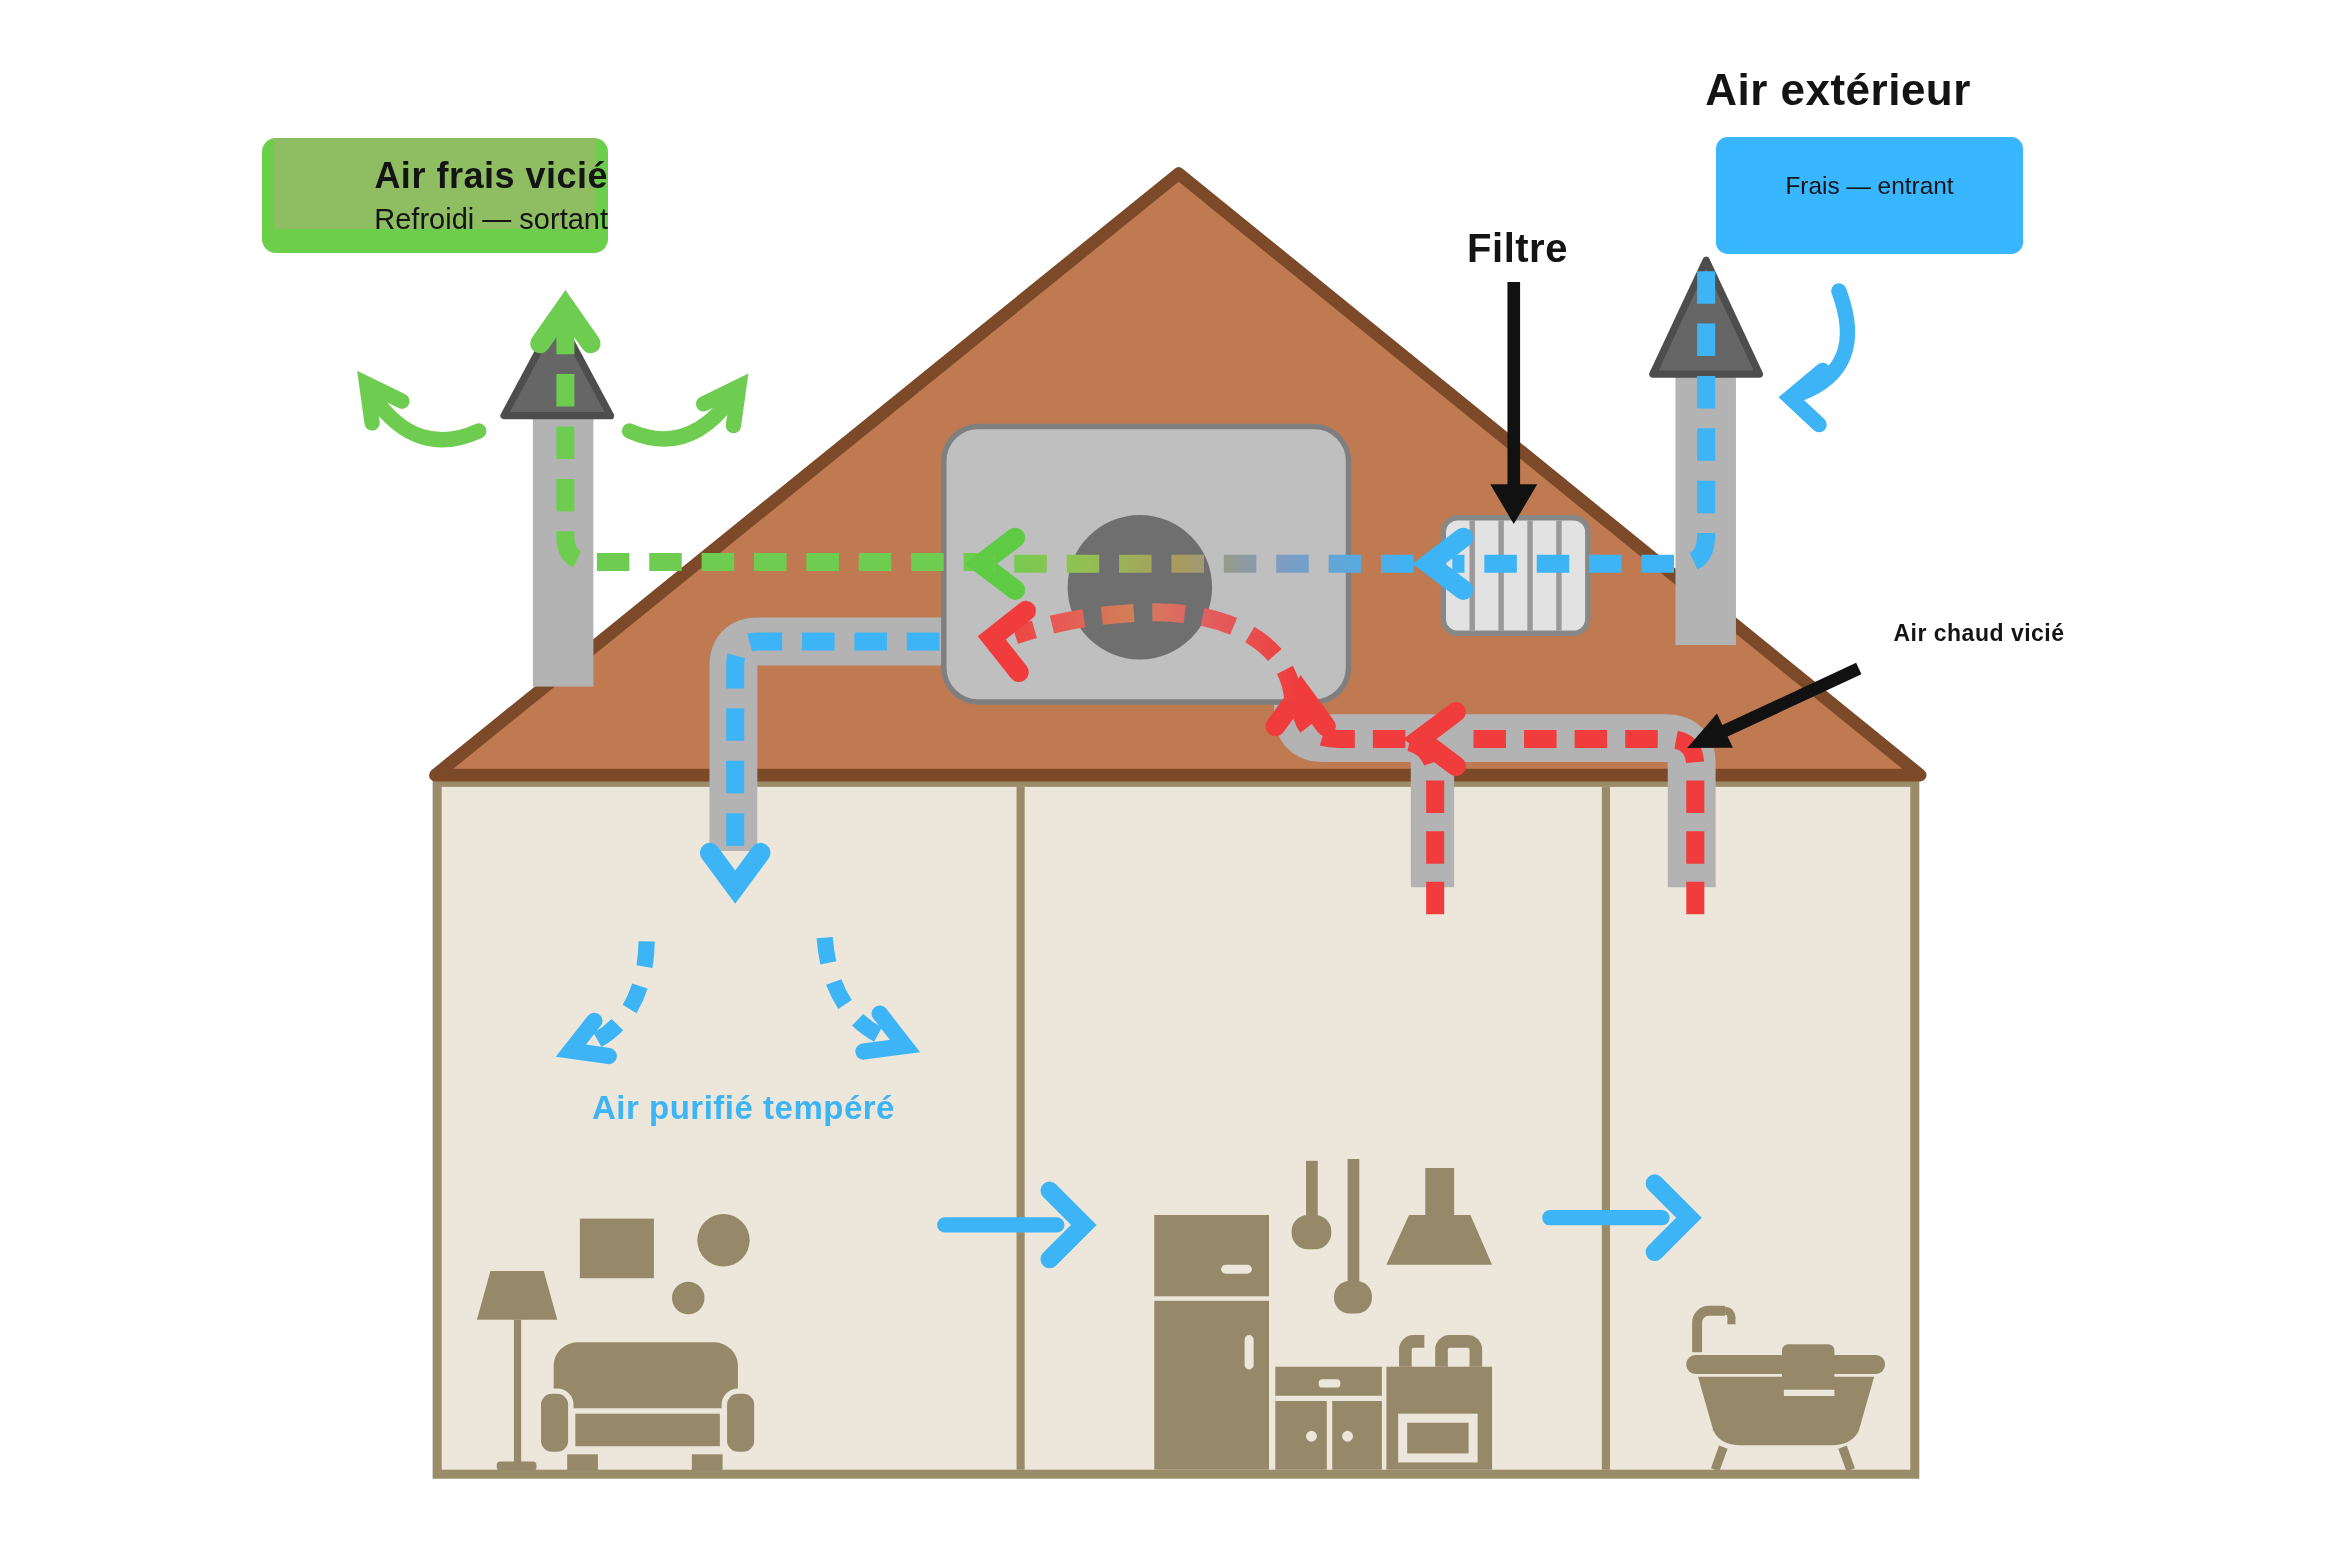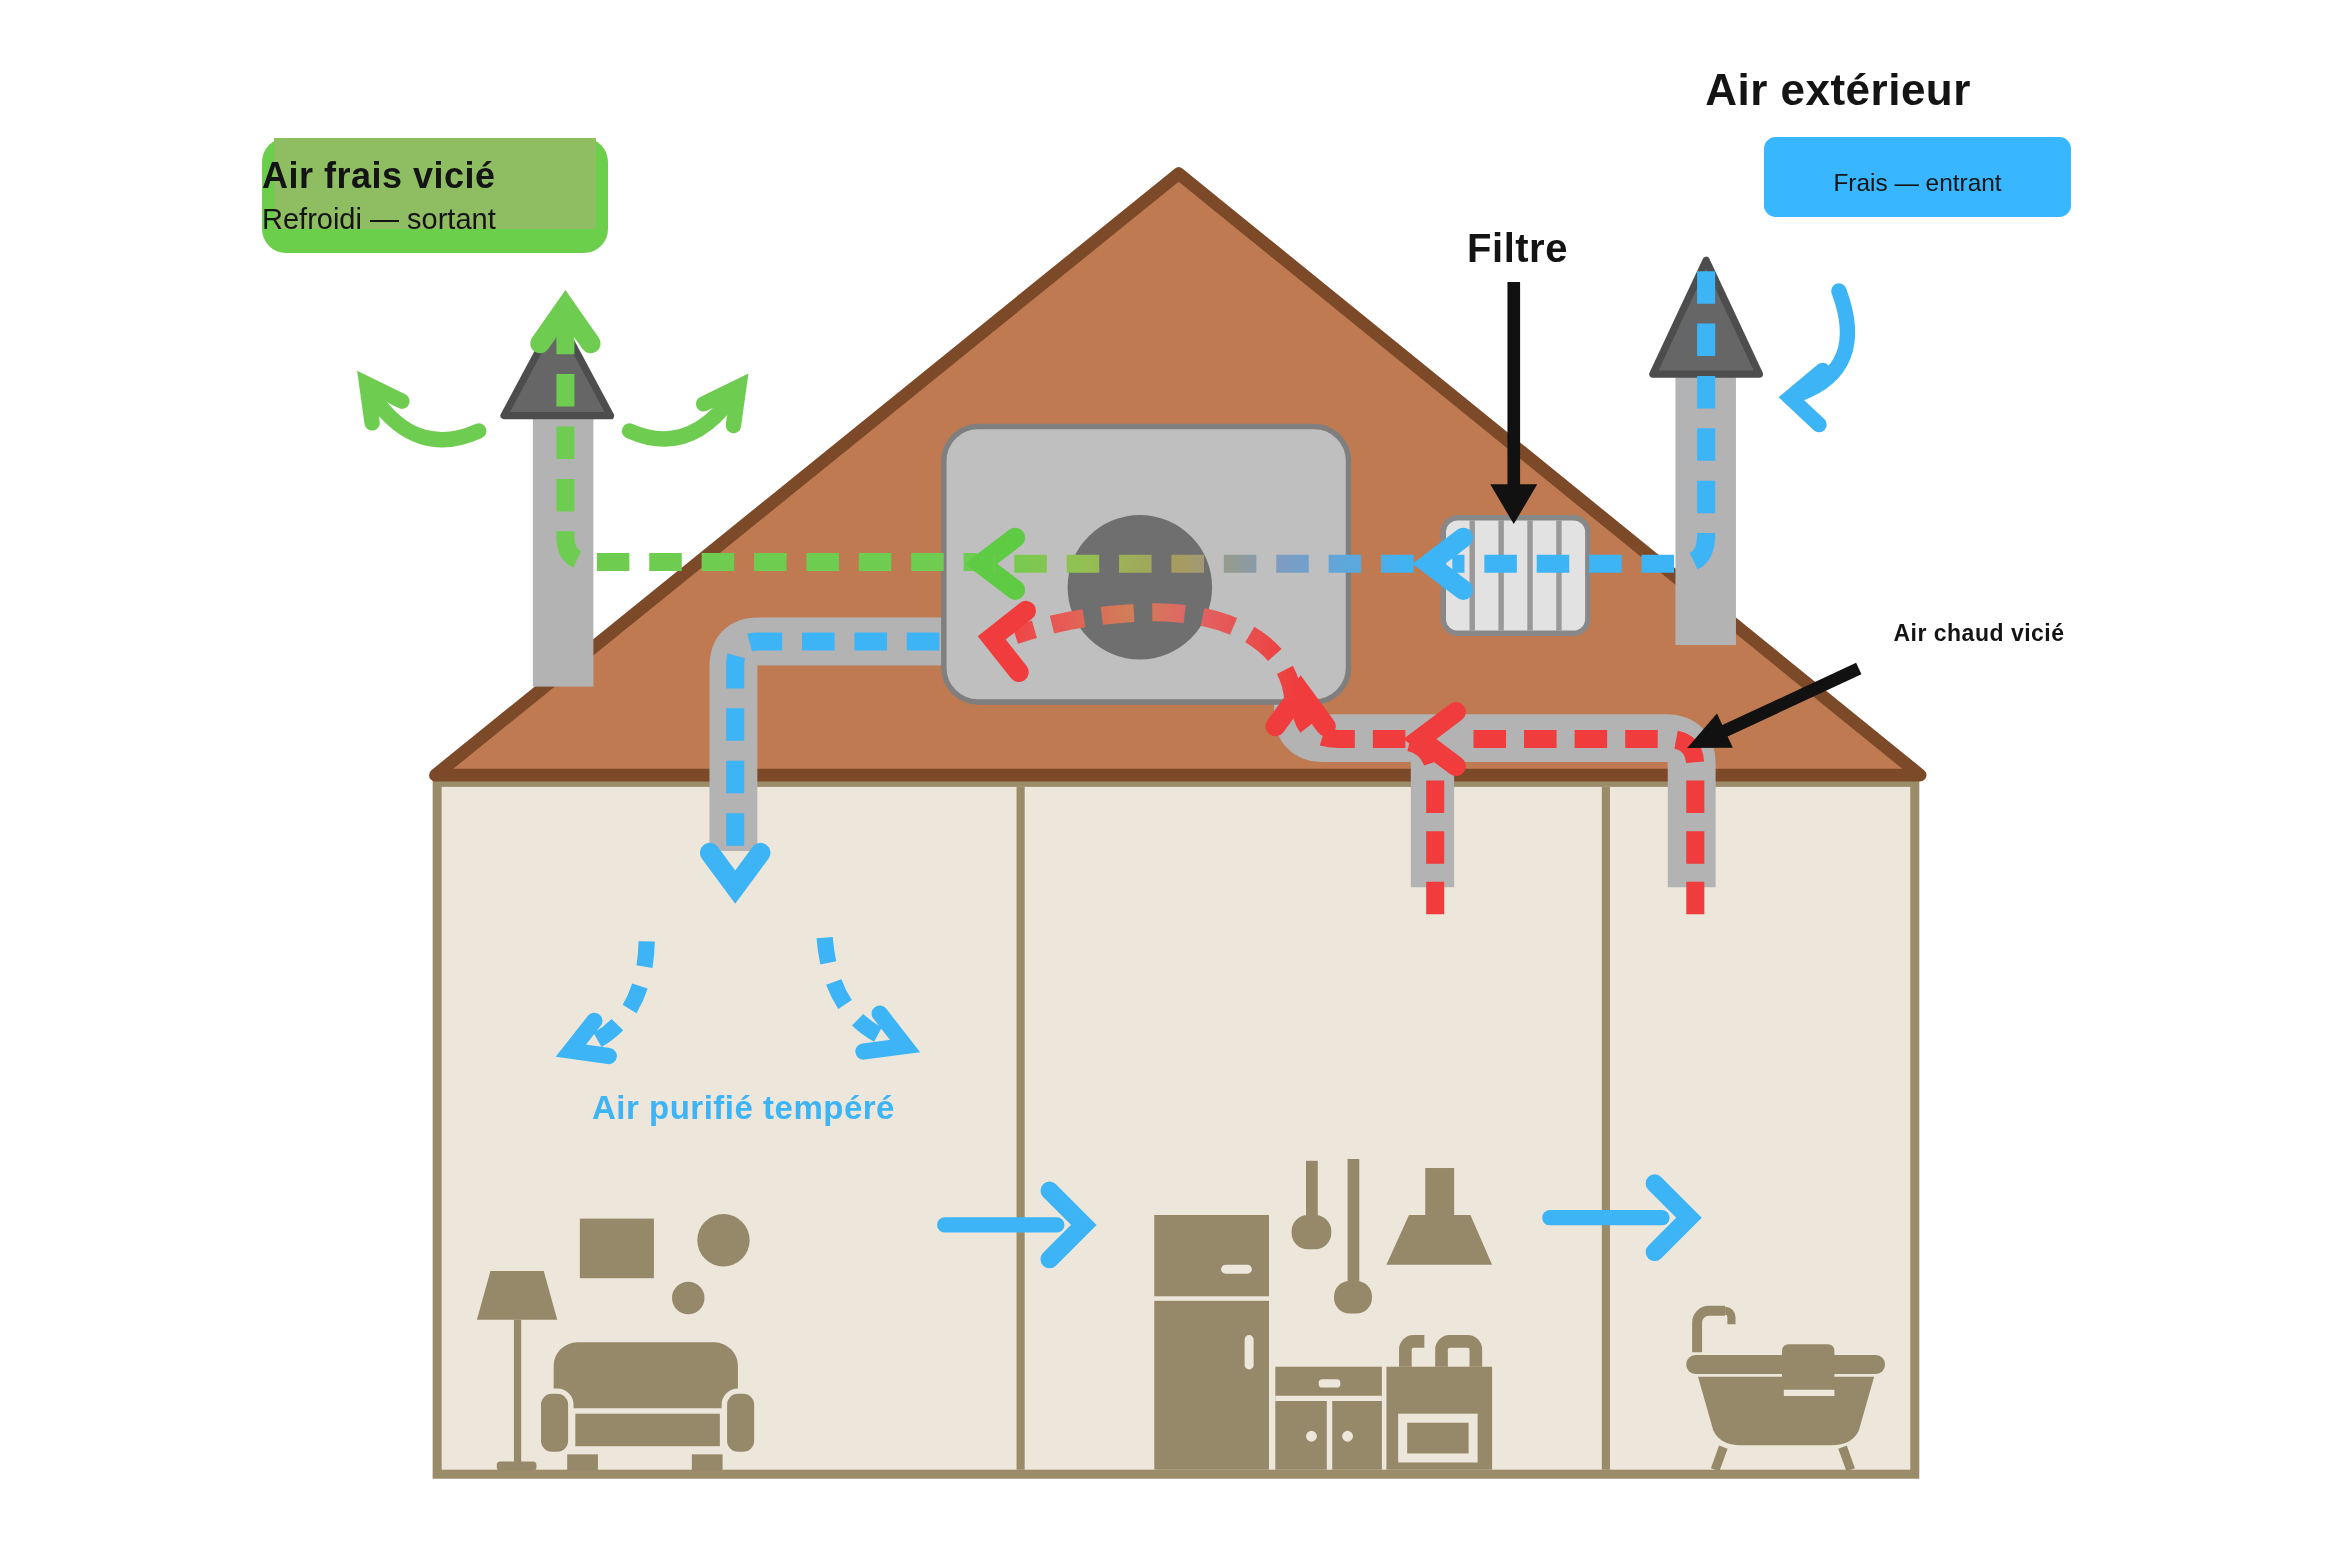--- a/index.html
+++ b/index.html
@@ -1,28 +1,28 @@
 <!DOCTYPE html>
 <html style="font-size:14.5px"><head>
 <meta charset="utf-8">
 <style>
   html,body{margin:0;padding:0;background:#ffffff;}
   .canvas{position:relative;width:2342px;height:1562px;background:#ffffff;overflow:hidden;
           font-family:"Liberation Sans","DejaVu Sans",sans-serif;color:#141414;}
   .abs{position:absolute;}
   .lbl{font-weight:800;letter-spacing:0.5px;text-align:center;}
-  .exhaust-box{left:262px;top:138px;width:346px;height:115px;border-radius:24px;
-               background:#6CCF4C;display:flex;flex-direction:column;align-items:flex-start;
+  .exhaust-box{left:262px;top:138px;width:346px;height:115px;border-radius:14px;
+               background:#6CCF4C;display:flex;flex-direction:column;align-items:flex-end;
                justify-content:center;gap:5.4px;}
   .exhaust-box .hl{position:absolute;left:11.7px;right:11.7px;top:0;bottom:24.4px;background:#8FBE62;}
   .exhaust-title{position:relative;font-size:36px;font-weight:800;}
   .exhaust-sub{position:relative;font-size:29px;font-weight:500;}
   .outdoor-title{left:1698px;top:65px;width:280px;font-size:44px;}
-  .outdoor-box{left:1764px;top:137px;width:307px;height:80px;border-radius:11.7px;background:#38B6FF;
-               display:flex;align-items:flex-end;justify-content:center;padding-bottom:20px;
+  .outdoor-box{left:1716px;top:137px;width:307px;height:117px;border-radius:11.7px;background:#38B6FF;
+               display:flex;align-items:center;justify-content:center;padding-bottom:20px;
                box-sizing:border-box;font-size:24.4px;font-weight:500;}
   .filtre-lbl{left:1427px;top:226px;width:181px;font-size:40px;}
   .exchanger-lbl{left:966px;top:449px;width:361px;font-size:36px;}
   .stale-lbl{left:1839px;top:620px;width:280px;font-size:23px;}
   .supply-lbl{left:563px;top:1089px;width:361px;font-size:33px;color:#3CB4F6;}
 </style>
 </head>
 <body>
 
 <div class="canvas">

